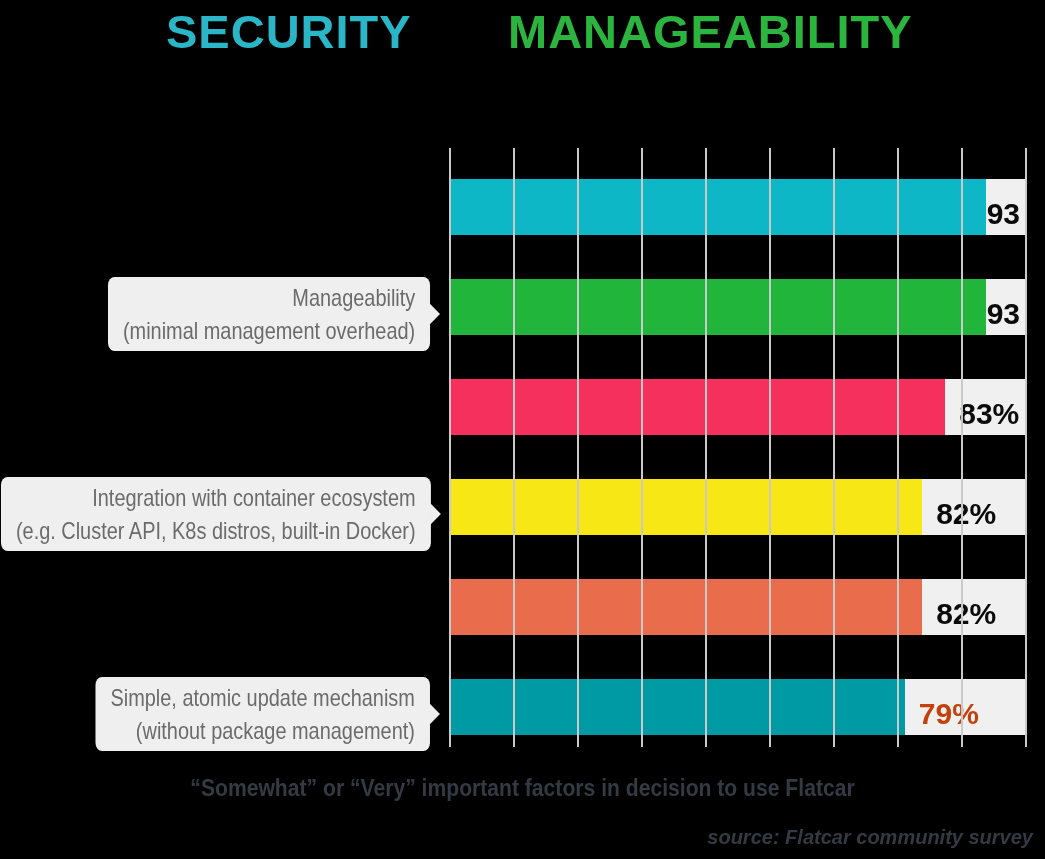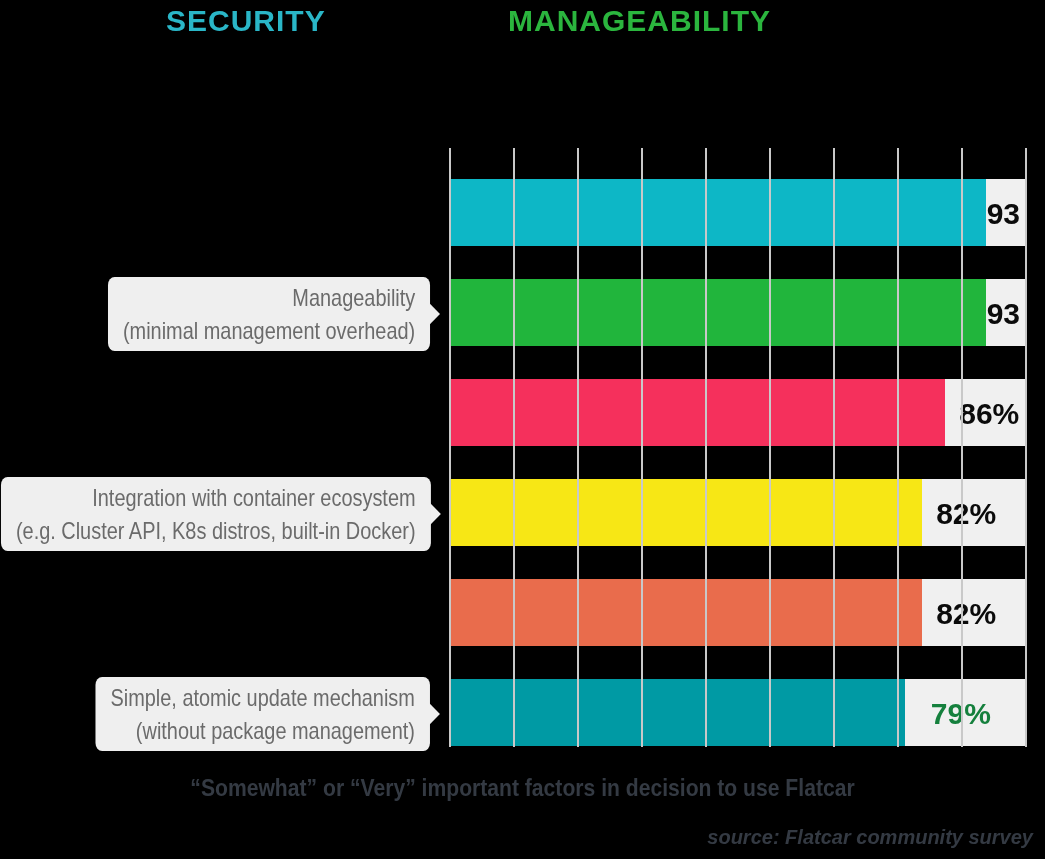--- a/index.html
+++ b/index.html
@@ -5,32 +5,32 @@
   html,body{margin:0;padding:0;background:#000;}
   .page{
     position:relative;
     width:1045px;height:859px;
     background:#000000;
     overflow:hidden;
     font-family:"Liberation Sans", sans-serif;
   }
   .title-word{
     position:absolute;top:4px;
-    font-size:30px;font-weight:bold;letter-spacing:1px;
+    font-size:47px;font-weight:bold;letter-spacing:1px;
     white-space:nowrap;
   }
   .title-security{left:166px;}
   .title-manageability{left:508px;}
   .plot-area{position:absolute;inset:0;}
   .gridline{
     position:absolute;top:148px;height:599px;width:2px;
     z-index:2;
   }
   .bar-track{
-    position:absolute;left:449px;width:577px;height:67px;
+    position:absolute;left:449px;width:577px;height:56px;
     z-index:1;
   }
   .bar{
     position:absolute;left:0;top:0;height:100%;z-index:3;
   }
   .bar-value{
     position:absolute;top:0;height:69px;line-height:69px;
     font-size:30px;font-weight:bold;
     z-index:4;white-space:nowrap;
   }
@@ -97,42 +97,42 @@
     </div>
     <div class="cat-label" style="top: 279px;">
       <div class="cat-box" style="background: rgb(239, 239, 239); color: rgb(107, 107, 107);">
         <span class="cat-text">Manageability<br>(minimal management overhead)</span>
         <span class="cat-arrow"></span>
       </div>
     </div>
 
     <div class="bar-track" style="top: 379px; background: rgb(240, 240, 240);">
       <div class="bar" style="width: 86%; background: rgb(245, 48, 92);"></div>
-      <div class="bar-value" style="color: rgb(11, 11, 11); left: calc(86% + 14px);">86%</div>
+      <div class="bar-value" style="color: rgb(11, 11, 11); left: calc(86% + 14px);">83%</div>
     </div>
 
     <div class="bar-track" style="top: 479px; background: rgb(240, 240, 240);">
       <div class="bar" style="width: 82%; background: rgb(247, 231, 21);"></div>
       <div class="bar-value" style="color: rgb(11, 11, 11); left: calc(82% + 14px);">82%</div>
     </div>
     <div class="cat-label" style="top: 479px;">
       <div class="cat-box" style="background: rgb(239, 239, 239); color: rgb(107, 107, 107);">
         <span class="cat-text">Integration with container ecosystem<br>(e.g. Cluster API, K8s distros, built-in Docker)</span>
         <span class="cat-arrow"></span>
       </div>
     </div>
 
     <div class="bar-track" style="top: 579px; background: rgb(240, 240, 240);">
       <div class="bar" style="width: 82%; background: rgb(233, 108, 76);"></div>
       <div class="bar-value" style="color: rgb(11, 11, 11); left: calc(82% + 14px);">82%</div>
     </div>
 
     <div class="bar-track" style="top: 679px; background: rgb(240, 240, 240);">
       <div class="bar" style="width: 79%; background: rgb(0, 154, 164);"></div>
-      <div class="bar-value" style="color: #15803d; left: calc(79% + 14px); margin-left: 12px;">79%</div>
+      <div class="bar-value" style="color: #c2410c; left: calc(79% + 14px);">79%</div>
     </div>
     <div class="cat-label" style="top: 679px;">
       <div class="cat-box" style="background: rgb(239, 239, 239); color: rgb(107, 107, 107);">
         <span class="cat-text">Simple, atomic update mechanism<br>(without package management)</span>
         <span class="cat-arrow"></span>
       </div>
     </div>
   </div>
 
   <div class="caption" style="color: rgb(52, 58, 67);">“Somewhat” or “Very” important factors in decision to use Flatcar</div>

